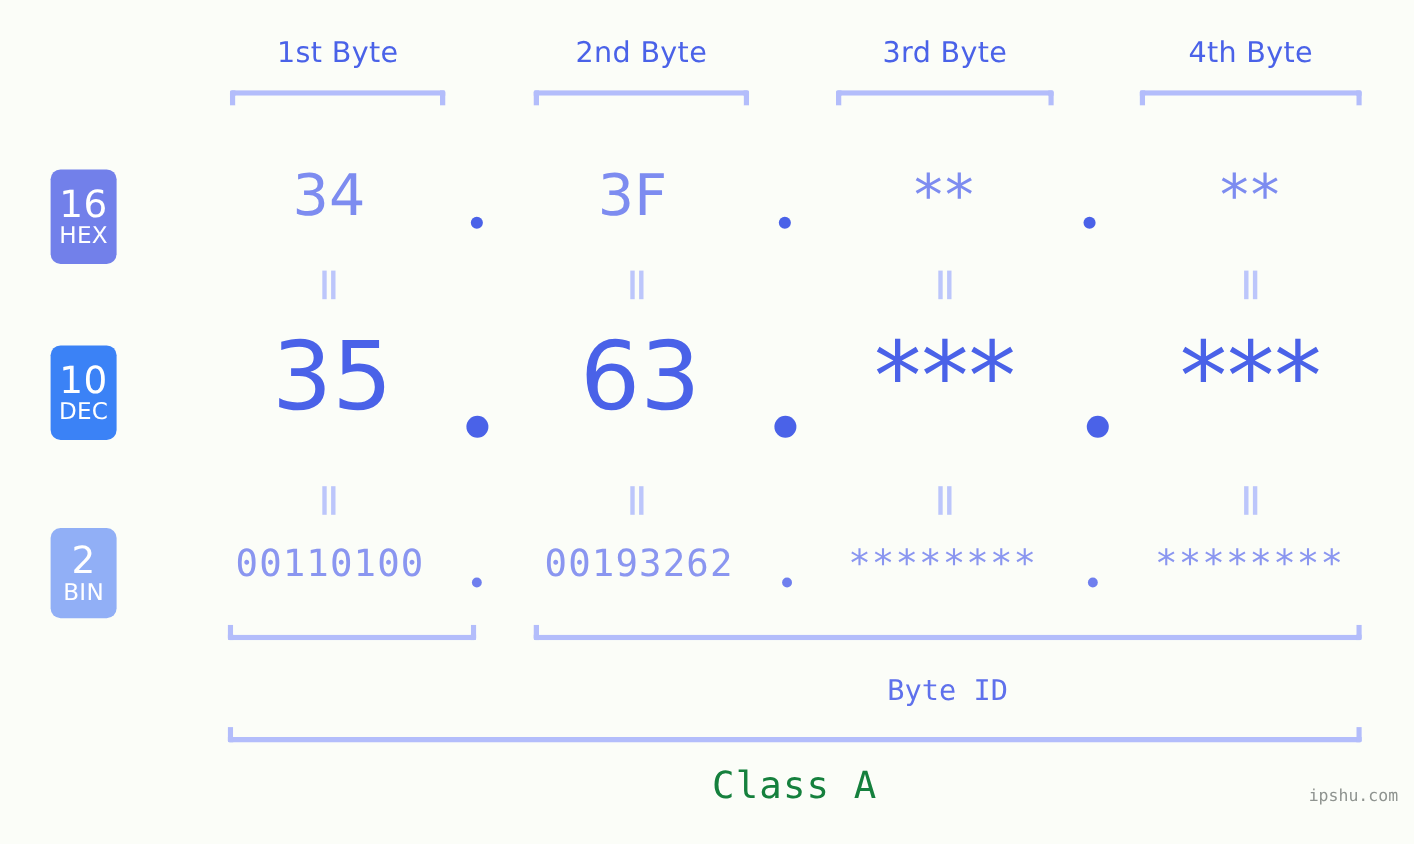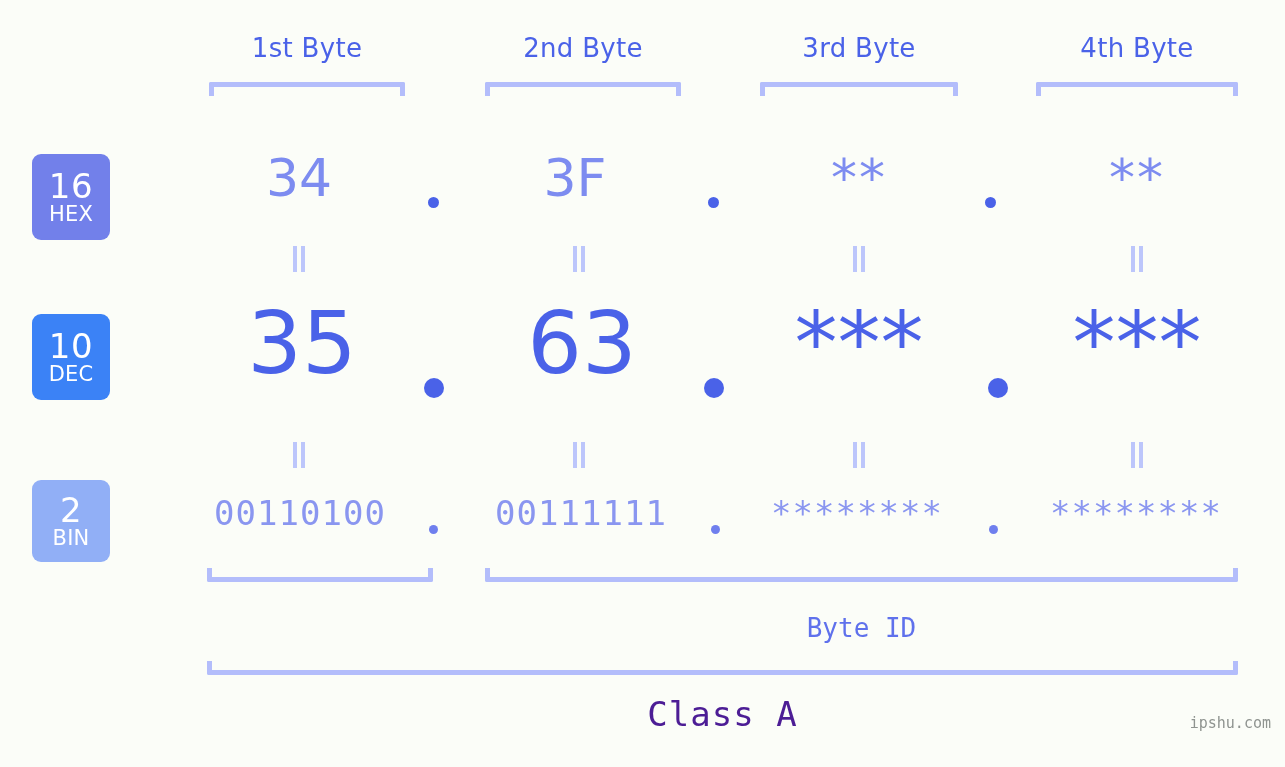--- a/index.html
+++ b/index.html
@@ -15,22 +15,22 @@
   }
   #stage {
     position: relative;
     width: 1285px;
     height: 767px;
   }
 
   
   .badge {
     position: absolute;
-    left: 32px;
-    width: 78px;
+    left: 46px;
+    width: 60px;
     border-radius: 9px;
     color: #ffffff;
     text-align: center;
     display: flex;
     flex-direction: column;
     align-items: center;
     justify-content: center;
     line-height: 1;
     font-family: "DejaVu Sans", sans-serif;
   }
@@ -155,21 +155,21 @@
     text-align: center;
     letter-spacing: 0px;
   }
   #label-network { top: 613px; }
   #label-host    { top: 613px; }
 
   #label-class {
     position: absolute;
     top: 694px;
     font-size: 34px;
-    color: #4c1d95;
+    color: #15803d;
     font-family: "DejaVu Sans Mono", monospace;
     white-space: nowrap;
     letter-spacing: 1px;
   }
 
   #watermark {
     position: absolute;
     right: 14px;
     top: 714px;
     font-size: 15px;
@@ -256,21 +256,21 @@
       <i></i>
     </div>
   <div class="eq eq-row2" style="left:1129px;">
       <i></i>
       <i></i>
     </div>
 
   <div class="row-bin">
     <div class="val" style="left:200px; width:200px;">00110100</div>
     <div class="dot dot-bin" style="left:429px;"></div>
-    <div class="val" style="left:481px; width:200px;">00111111</div>
+    <div class="val" style="left:481px; width:200px;">00193262</div>
     <div class="dot dot-bin" style="left:711px;"></div>
     <div class="val" style="left:757px; width:200px;">********</div>
     <div class="dot dot-bin" style="left:989px;"></div>
     <div class="val" style="left:1036px; width:200px;">********</div>
   </div>
 
   <div class="bracket-bottom" style="left:207px; top:568px; width:226px;"></div>
   <div class="bracket-bottom" style="left:485px; top:568px; width:753px;"></div>
 
   <div class="idlabel" id="label-host" style="left:485px; width:753px;">Byte ID</div>

